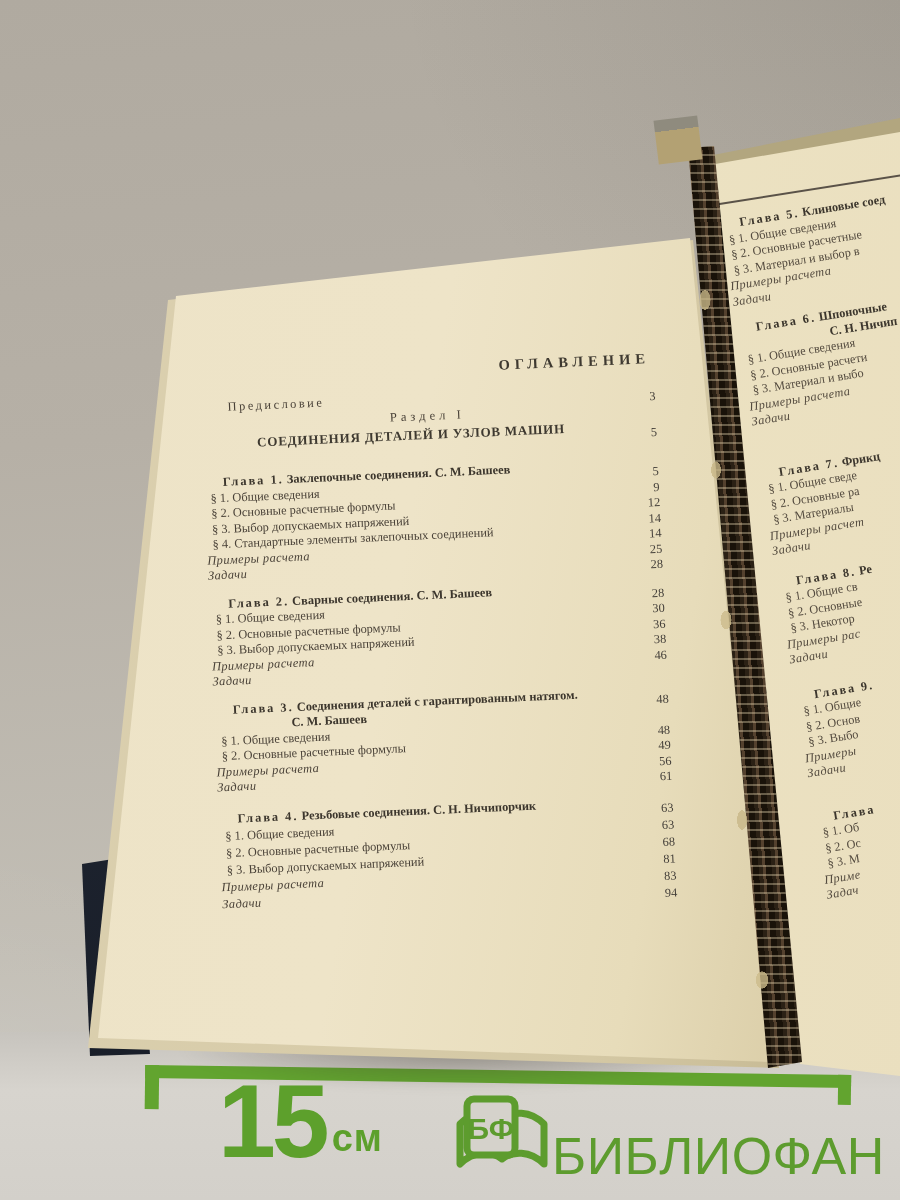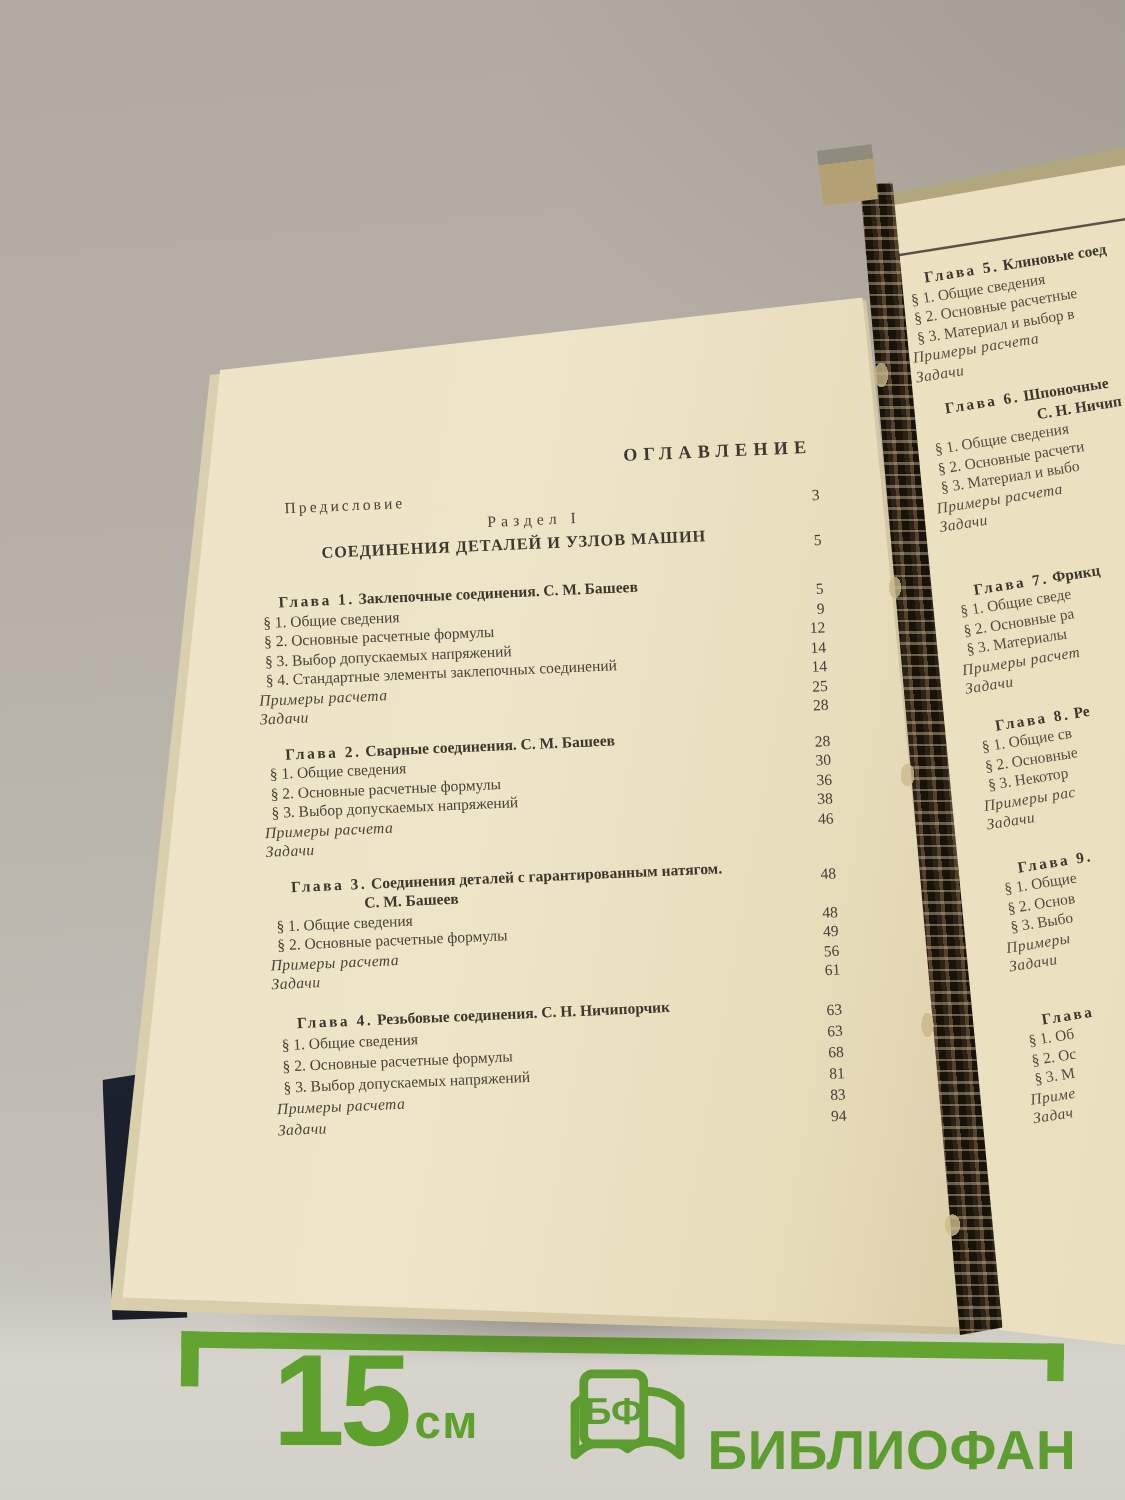--- a/index.html
+++ b/index.html
@@ -16,21 +16,21 @@
   .ruler .bar{position:absolute;left:0;top:6px;width:100%;height:13px;background:#62a42f;}
   .ruler .leg-l{position:absolute;left:0;top:6px;width:14px;height:44px;background:#62a42f;}
   .ruler .leg-r{position:absolute;right:0;top:6px;width:13px;height:30px;background:#62a42f;}
   .ruler-label{position:absolute;left:170px;top:1072px;color:#5da02c;
     font-family:"Liberation Sans",sans-serif;font-weight:bold;margin-left:48px;}
   .ruler-label .num{font-size:104px;line-height:.95;letter-spacing:-4px;}
   .ruler-label .unit{font-size:38px;vertical-align:baseline;position:relative;top:-6px;left:6px;letter-spacing:1px;}
   .logo{position:absolute;left:452px;top:1086px;display:flex;align-items:flex-end;color:#5d9c2e;
     font-family:"Liberation Sans",sans-serif;}
   .logo svg{display:block;}
-  .logo-name{font-weight:bold;font-size:44px;letter-spacing:.5px;margin-left:14px;margin-top:10px;}
+  .logo-name{font-weight:normal;font-size:52px;letter-spacing:.5px;margin-top:10px;}
   
   .book-shadow{position:absolute;left:70px;top:990px;width:780px;height:110px;
     background:radial-gradient(50% 50% at 50% 55%, rgba(62,55,45,.42), rgba(62,55,45,0) 72%);
     filter:blur(5px);}
   .cover-blue{position:absolute;left:0;top:0;width:900px;height:1200px;
     clip-path:polygon(82px 864px,132px 856px,150px 1054px,90px 1056px);
     background:linear-gradient(180deg,#2a3140 0%,#1e2430 60%,#171c26 100%);}
   .under-page{position:absolute;left:0;top:0;width:900px;height:1200px;
     clip-path:polygon(168px 300px,693px 240px,779px 1068px,88px 1048px);
     background:linear-gradient(100deg,#ddd2b2 0%,#d4c8a4 70%,#bfb28c 100%);}

